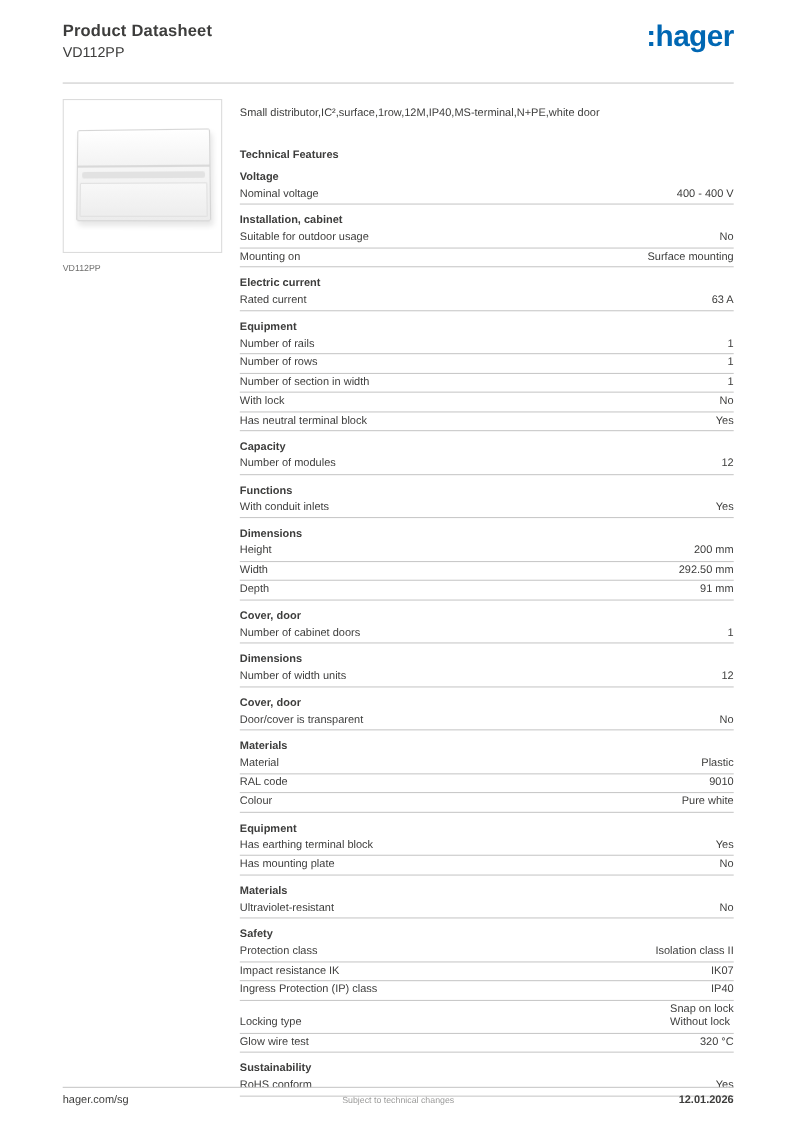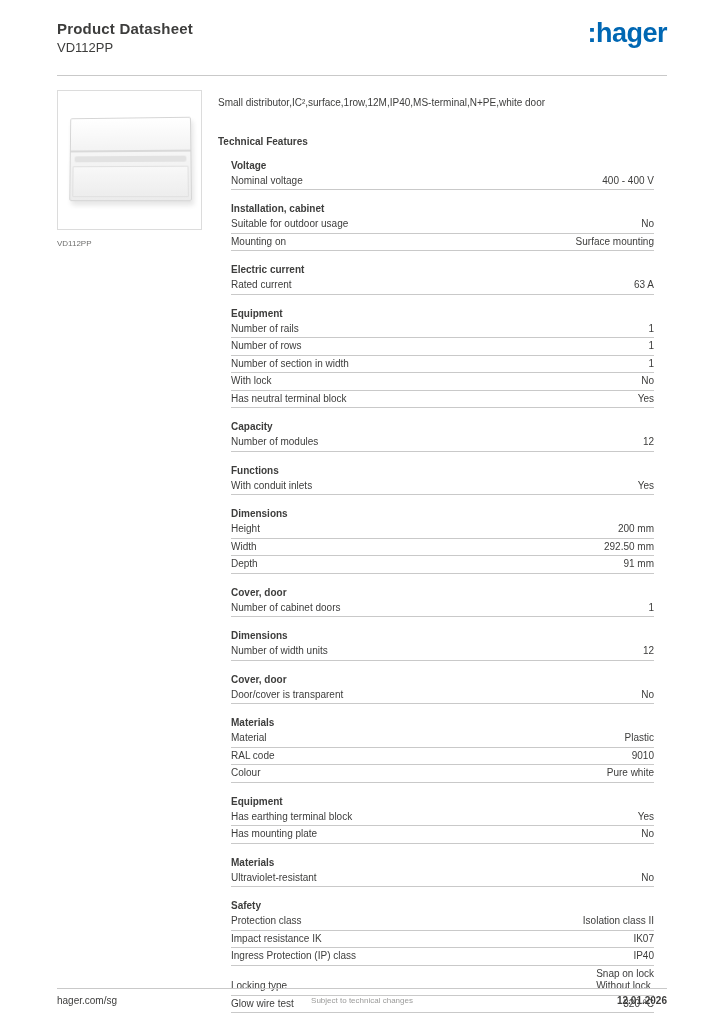--- a/index.html
+++ b/index.html
@@ -48,21 +48,21 @@
   .pbox-door{
     position:absolute;left:2px;right:2px;top:48px;bottom:3px;
     background:linear-gradient(180deg,#f8f8f8,#ededed);
     border:1px solid #e0e0e0;border-radius:1px;
   }
   .photo-caption{font-size:8px;color:#6f6f6e;margin-top:9px;}
   
   .right-col{position:absolute;left:161px;right:0;top:0;}
   .description{font-size:10px;font-weight:normal;margin:6px 0 0 0;line-height:1.35;}
   .tech-heading{font-size:10px;font-weight:bold;margin:26px 0 8px 0;}
-  .section{margin:13px;}
+  .section{margin:0;}
   .section-title{font-size:10px;font-weight:bold;margin:9px 0 2px 0;}
   .spec-row{
     display:flex;justify-content:space-between;align-items:flex-end;
     font-size:10px;line-height:1.25;
     padding:2px 0 2px 0;
     border-bottom:1px solid #c9c9c9;
   }
   .row-label{text-align:left;}
   .row-value{white-space:pre-line;color:#3d3d3c;}
   

